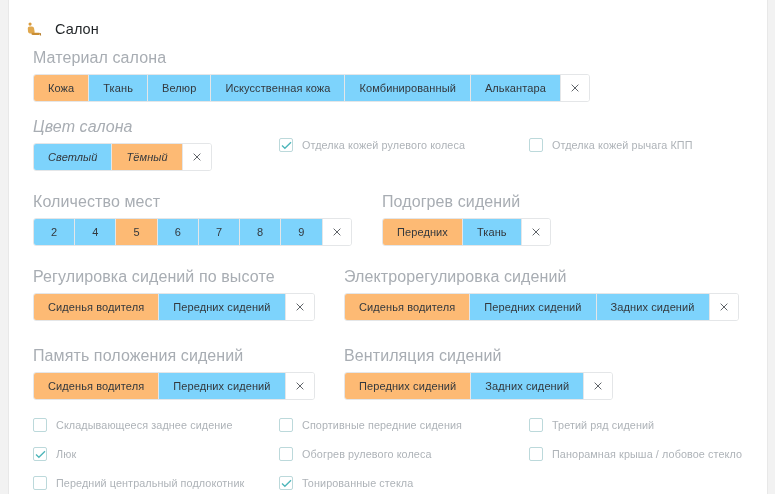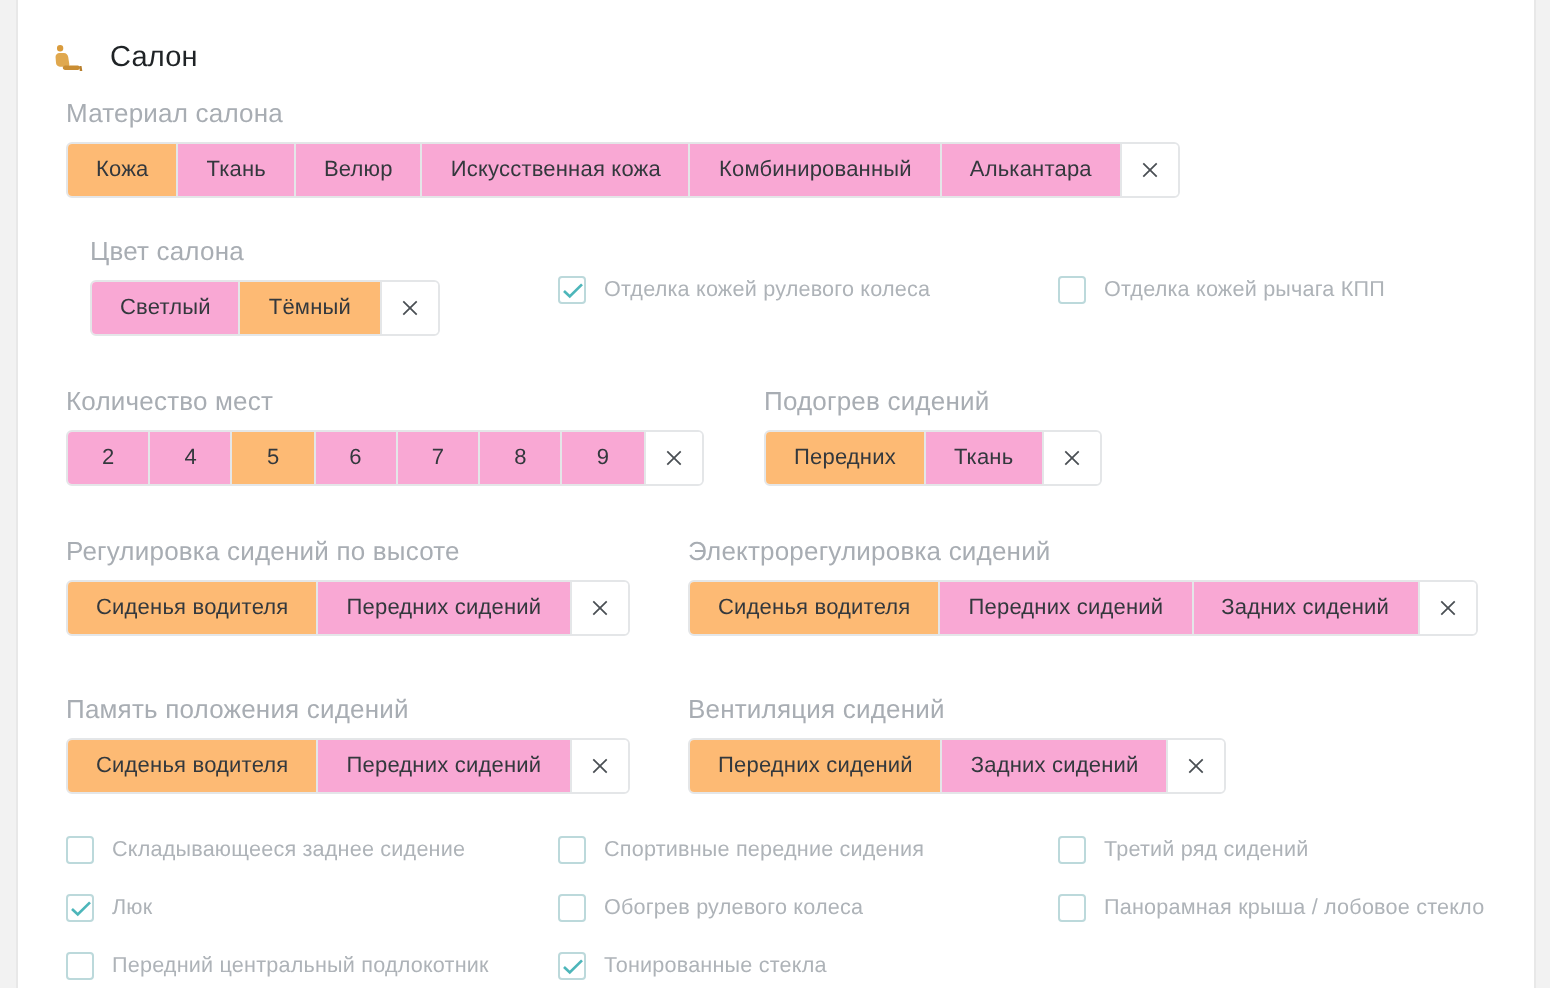--- a/index.html
+++ b/index.html
@@ -33,21 +33,21 @@
   }
   .seat-icon { width: 19px; height: 19px; display: block; }
   .header-title {
     font-size: 14.5px;
     color: #1f2326;
     letter-spacing: .1px;
   }
 
   
   .field-label {
-    font-size: 13px;
+    font-size: 16px;
     color: #a8adb3;
     margin-bottom: 7px;
     letter-spacing: .1px;
   }
 
   .seg {
     display: inline-flex;
     border: 1px solid #e4e6e8;
     border-radius: 3px;
     overflow: hidden;
@@ -55,21 +55,21 @@
     height: 28px;
   }
   .seg-opt {
     display: flex;
     align-items: center;
     justify-content: center;
     height: 100%;
     padding: 0 14px;
     font-size: 11px;
     color: #33383d;
-    background: #f9a8d4;
+    background: #7dd3fc;
     border-right: 1px solid #e4e6e8;
     white-space: nowrap;
     cursor: pointer;
     letter-spacing: .1px;
   }
   .seg-opt.selected { background: #fdba74; }
   .seg-clear {
     display: flex;
     align-items: center;
     justify-content: center;
@@ -79,21 +79,21 @@
     cursor: pointer;
     flex: 0 0 28px;
   }
   .seg-clear svg { width: 8px; height: 8px; display: block; }
   .seg-opt:last-child { border-right: none; }
 
   
   .row { position: absolute; }
 
   .r-material { left: 24px; top: 49px; }
-  .r-color    { left: 36px; top: 118px; }
+  .r-color    { left: 24px; top: 118px; font-style: italic; }
   .r-seats    { left: 24px; top: 193px; }
   .r-heat     { left: 373px; top: 193px; }
   .r-height   { left: 24px; top: 268px; }
   .r-electro  { left: 335px; top: 268px; }
   .r-memory   { left: 24px; top: 347px; }
   .r-vent     { left: 335px; top: 347px; }
 
   .seats .seg-opt { padding: 0 17px; }
 
   

